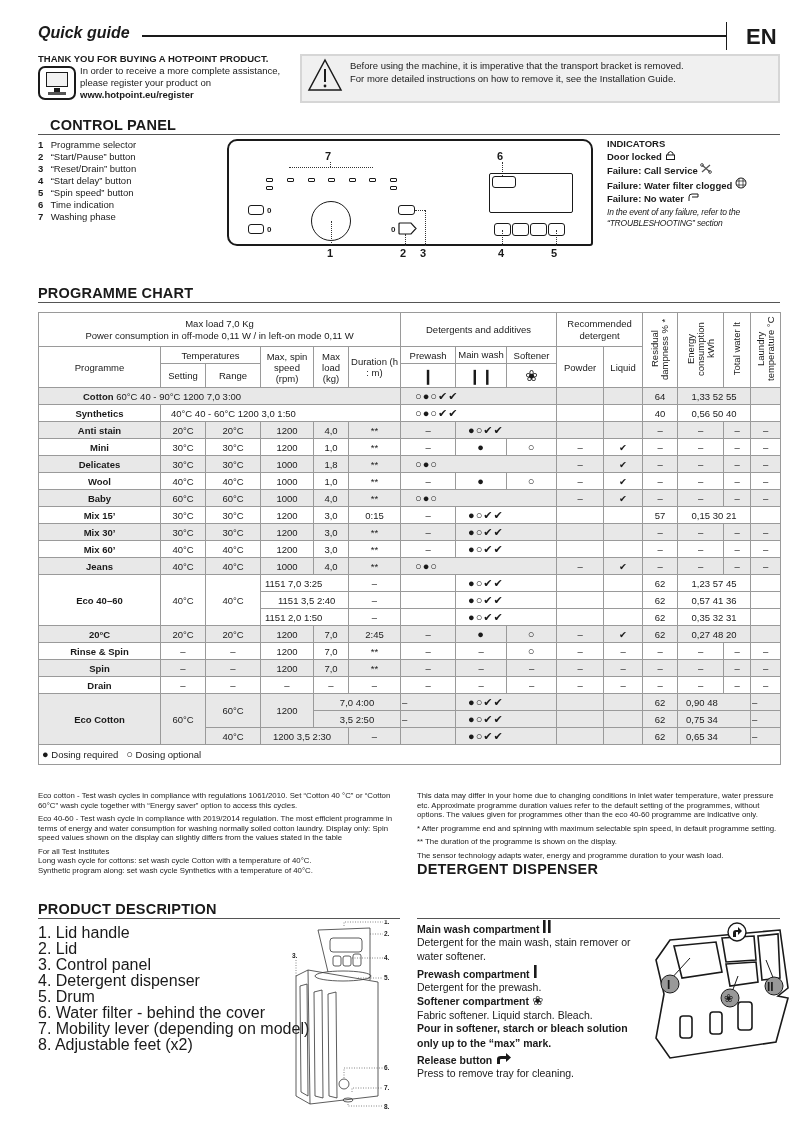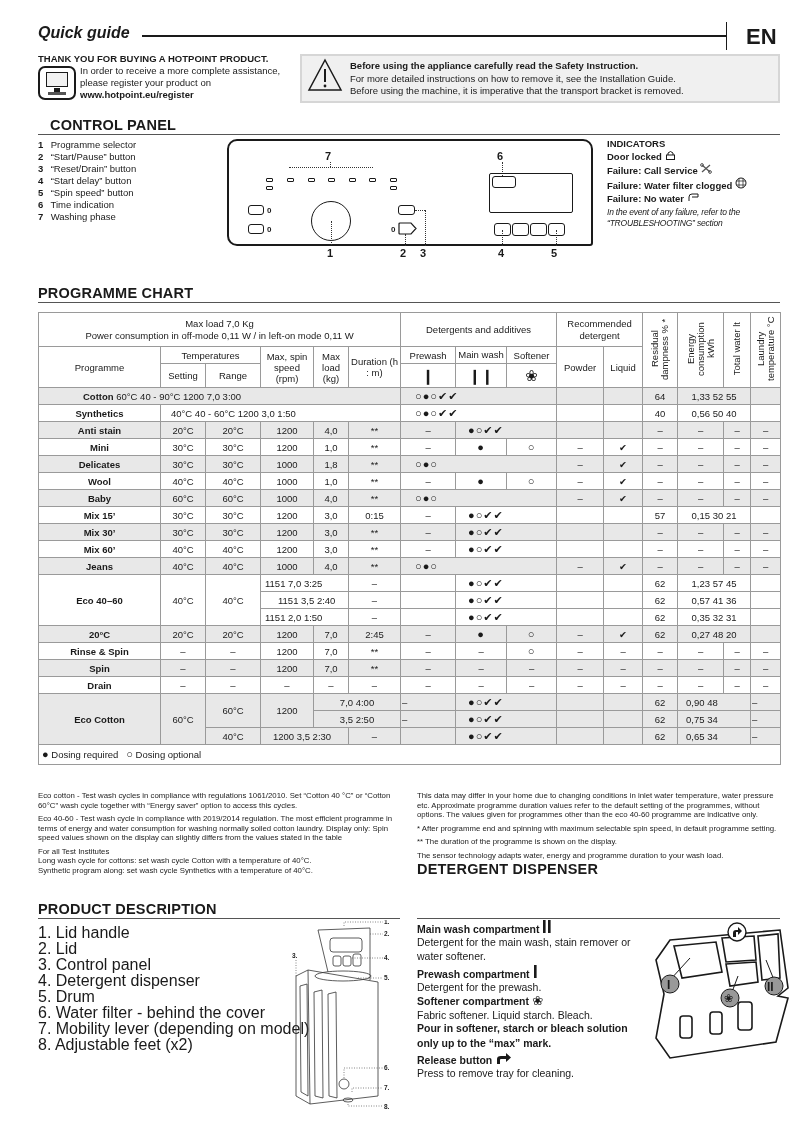--- a/index.html
+++ b/index.html
@@ -93,23 +93,22 @@
   <div><b>www.hotpoint.eu/register</b></div>
 </div>
 
 <div class="abs safety-box"></div>
 <svg class="abs warn-icon" viewBox="0 0 36 34">
   <polygon points="18,2 34,32 2,32" fill="none" stroke="#1a1a1a" stroke-width="1.5"></polygon>
   <line x1="18" y1="11" x2="18" y2="24" stroke="#1a1a1a" stroke-width="2"></line>
   <circle cx="18" cy="28" r="1.4" fill="#1a1a1a"></circle>
 </svg>
 <div class="abs safety-text">
-  <div class="b">Before using the appliance carefully read the Safety Instruction.</div>
+  <div>Before using the machine, it is imperative that the transport bracket is removed.</div>
   <div>For more detailed instructions on how to remove it, see the Installation Guide.</div>
-  <div>Before using the machine, it is imperative that the transport bracket is removed.</div>
 </div>
 
 <div class="abs sec-head" style="left:50px;top:117px;">CONTROL PANEL</div>
 <div class="abs sec-line" style="left:38px;top:134px;width:742px;"></div>
 
 <div class="abs cp-list">
   <div><span class="n">1</span> <span>Programme selector</span></div>
   <div><span class="n">2</span> <span>“Start/Pause” button</span></div>
   <div><span class="n">3</span> <span>“Reset/Drain” button</span></div>
   <div><span class="n">4</span> <span>“Start delay” button</span></div>

